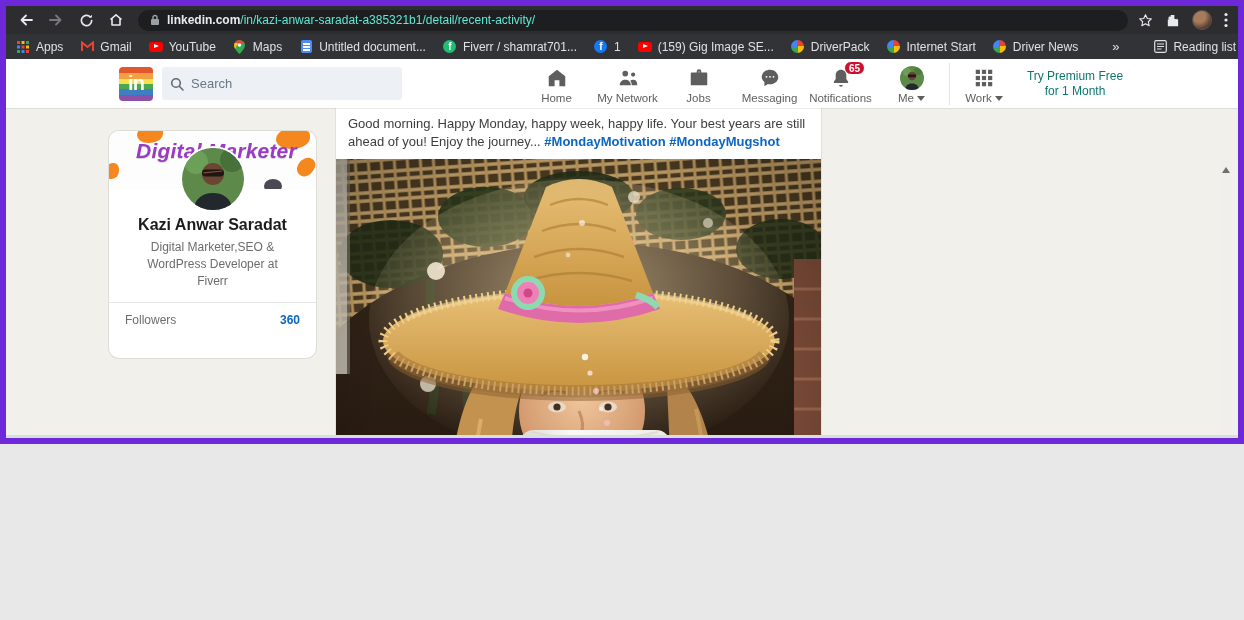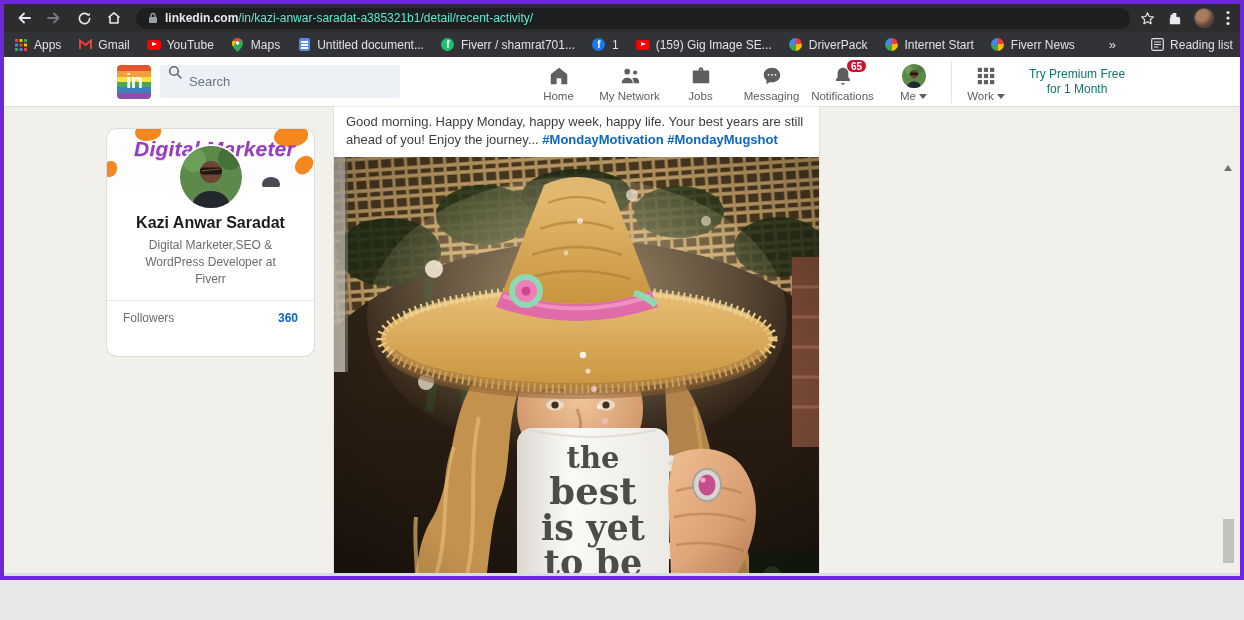--- a/index.html
+++ b/index.html
@@ -1,19 +1,19 @@
 <!DOCTYPE html>
 <html><head>
 <meta charset="utf-8">
 <style>
   * { margin:0; padding:0; box-sizing:border-box; }
   html,body { background:#e8e8e8; }
   body { font-family:"Liberation Sans", sans-serif; }
-  .window { position:relative; width:1244px; height:580px; background:#f2f0eb;
-            border:4px solid #6d28d9; overflow:hidden;text-decoration:underline; }
+  .window { position:relative; width:1244px; height:444px; background:#f2f0eb;
+            border:6px solid #6d28d9; overflow:hidden;text-decoration:underline; }
 
   
   .chrome-top { position:absolute; top:0; left:0; width:100%; height:28px;
                 background:#2d2d30; display:flex; align-items:center; padding:0 10px 0 8px; z-index:30; }
   .nav-btn { width:24px; height:24px; display:flex; align-items:center; justify-content:center;
              margin-right:6px; border-radius:50%; flex:0 0 auto; }
   .nav-btn svg { display:block; }
   .url-pill { flex:1; height:21px; background:#1d1e20; border-radius:11px; display:flex;
               align-items:center; padding:0 12px; margin:0 10px 0 4px; min-width:0; }
   .url-host { color:#e8eaed; font-size:12px; font-weight:bold; white-space:nowrap; }
@@ -44,21 +44,21 @@
 
   
   .li-nav { position:absolute; top:53px; left:0; width:100%; height:49px; background:#fff;
             display:flex; align-items:center; padding:0 104px 0 113px;
             box-shadow:0 1px 0 rgba(0,0,0,.08); z-index:20; }
   .li-logo { width:34px; height:34px; border-radius:4px; flex:0 0 auto;
              background:linear-gradient(180deg,#e4572e 0 18%, #f2a03d 18% 34%, #f7e14b 34% 50%, #4da653 50% 66%, #3e7fc1 66% 83%, #8e4fa8 83% 100%);
              display:flex; align-items:center; justify-content:center;
              color:rgba(255,255,255,.95); font-weight:bold; font-size:20px; letter-spacing:-1px; }
   .li-search { margin-left:9px; width:240px; height:33px; background:#edf1f6; border-radius:3px;
-               display:flex; padding:0 8px; flex:0 0 auto; }
+               display:flex; align-items:center; padding:0 8px; flex:0 0 auto; }
   .li-search input { border:none; outline:none; background:transparent; font-size:13px; color:#333;
                      margin-left:7px; width:180px; font-family:"Liberation Sans",sans-serif; }
   .li-search input::placeholder { color:#6b7680; }
   .li-nav-items { margin-left:auto; display:flex; align-items:flex-start; height:100%; }
   .li-item { width:71px; height:100%; display:flex; flex-direction:column; align-items:center;
              justify-content:flex-start; padding-top:7px; position:relative; color:#5e5e5e; }
   .li-item .ic { height:24px; display:flex; align-items:center; justify-content:center; }
   .li-item .lbl { font-size:11.5px; margin-top:2px; white-space:nowrap; display:flex; align-items:center; gap:3px; }
   .caret { width:0; height:0; border-left:4px solid transparent; border-right:4px solid transparent;
            border-top:5px solid #5e5e5e; display:inline-block; }
@@ -260,21 +260,21 @@
     <span class="bm">
       <span class="bm-ic">
           <span class="pinwheel"></span>
         </span>
       <span>Internet Start</span>
     </span>
     <span class="bm">
       <span class="bm-ic">
           <span class="pinwheel"></span>
         </span>
-      <span>Fiverr News</span>
+      <span>Driver News</span>
     </span>
     <span class="bm-spacer"></span>
     <span class="bm-overflow">»</span>
     <span class="bm-divider"></span>
     <span class="bm">
       <span class="bm-ic">
         <svg width="13" height="13" viewBox="0 0 13 13">
             <rect x="0.7" y="0.7" width="11.6" height="11.6" rx="1.5" stroke="#dfe1e4" fill="none" stroke-width="1.2"></rect>
             <path d="M3 4h7M3 6.5h7M3 9h4.5" stroke="#dfe1e4" stroke-width="1.2"></path>
           </svg>

